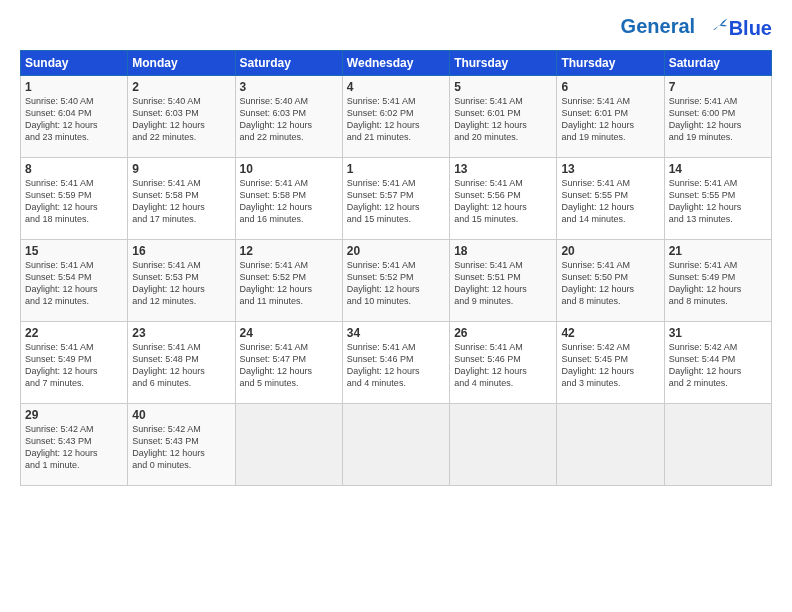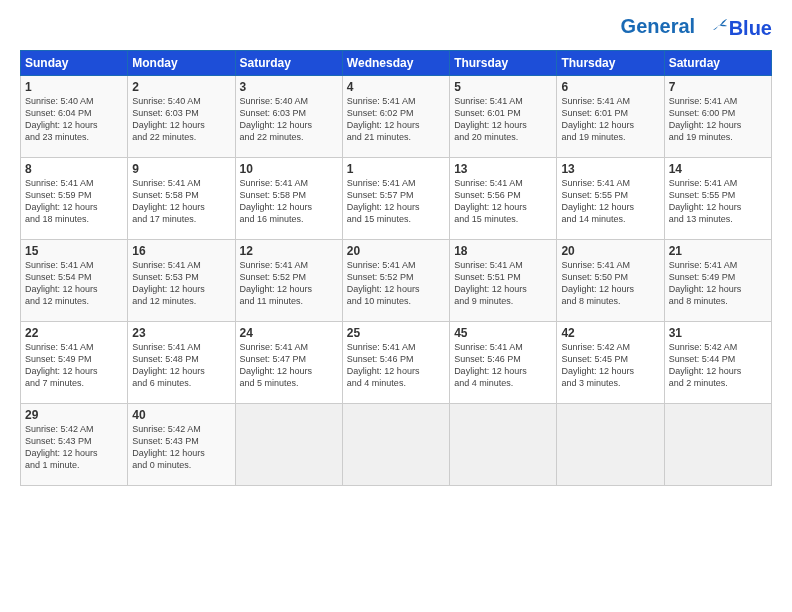--- a/index.html
+++ b/index.html
@@ -293,28 +293,28 @@
 and 6 minutes.</div>
           </td>
           <td>
             <span class="day-num">24</span>
             <div class="cell-content" style="white-space: pre-line;">Sunrise: 5:41 AM
 Sunset: 5:47 PM
 Daylight: 12 hours
 and 5 minutes.</div>
           </td>
           <td>
-            <span class="day-num">25</span>
+            <span class="day-num">34</span>
             <div class="cell-content" style="white-space: pre-line;">Sunrise: 5:41 AM
 Sunset: 5:46 PM
 Daylight: 12 hours
 and 4 minutes.</div>
           </td>
           <td>
-            <span class="day-num">45</span>
+            <span class="day-num">26</span>
             <div class="cell-content" style="white-space: pre-line;">Sunrise: 5:41 AM
 Sunset: 5:46 PM
 Daylight: 12 hours
 and 4 minutes.</div>
           </td>
           <td>
             <span class="day-num">42</span>
             <div class="cell-content" style="white-space: pre-line;">Sunrise: 5:42 AM
 Sunset: 5:45 PM
 Daylight: 12 hours

